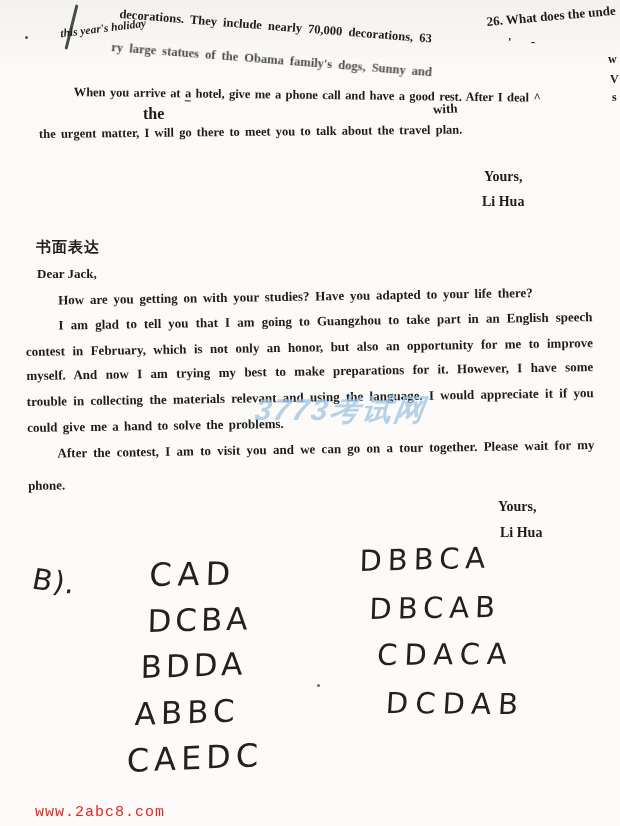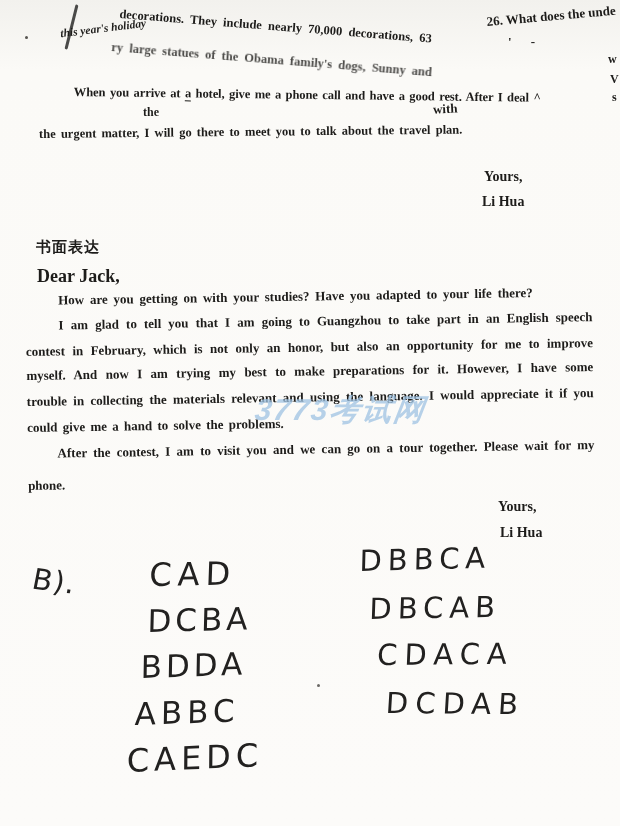--- a/index.html
+++ b/index.html
@@ -21,30 +21,30 @@
   .curl-right{left:120px;top:7px;font-weight:bold;font-size:12.5px;word-spacing:3px;transform:rotate(4.5deg);transform-origin:left top;}
   .curl-line2{left:112px;top:40px;font-weight:bold;font-size:12.5px;word-spacing:3px;transform:rotate(4.5deg);transform-origin:left top;filter:blur(0.5px);opacity:.8;}
   .q26{left:486px;top:14px;font-weight:bold;font-size:13px;transform:rotate(-5deg);transform-origin:left top;}
   .ticks{left:508px;top:34px;font-weight:bold;font-size:13px;letter-spacing:8px;}
   .edge-w{left:608px;top:52px;font-weight:bold;font-size:12px;}
   .edge-v{left:610px;top:72px;font-weight:bold;font-size:12px;}
   .edge-s{left:612px;top:90px;font-weight:bold;font-size:12px;}
   
   .corr1{left:74px;top:85px;font-weight:bold;font-size:12.5px;letter-spacing:-0.1px;word-spacing:1.5px;transform:rotate(0.7deg);transform-origin:left top;}
   .corr1 .u{border-bottom:1.5px solid #1d1c1a;}
-  .corr-the{left:143px;top:105px;font-weight:bold;font-size:12px;}
+  .corr-the{left:143px;top:105px;font-weight:bold;font-size:16px;}
   .corr-with{left:433px;top:101px;font-weight:bold;font-size:13px;transform:rotate(-3deg);}
   .corr2{left:39px;top:127px;font-weight:bold;font-size:12.5px;word-spacing:2px;transform:rotate(-0.6deg);transform-origin:left top;}
   .yours1{left:484px;top:169px;font-weight:bold;font-size:14px;}
   .lihua1{left:482px;top:194px;font-weight:bold;font-size:14px;}
   
   .sec-h{left:36px;top:211px;font-weight:bold;font-size:15px;letter-spacing:1px;}
   .sec-sub{left:36px;top:238px;font-weight:bold;font-size:15px;letter-spacing:1px;}
   
-  .dearjack{left:37px;top:266px;font-weight:bold;font-size:18px;}
+  .dearjack{left:37px;top:266px;font-weight:bold;font-size:13px;}
   .letter{left:25px;top:291px;width:567px;height:215px;transform:rotate(-0.9deg);transform-origin:left top;z-index:2;}
   .letter .ln{position:absolute;font-weight:bold;font-size:13px;width:567px;text-align:justify;}
   .letter .stretch{text-align-last:justify;}
   .letter .ln0{top:2px;left:33px;width:534px;text-align:left;word-spacing:2.5px;}
   .letter .ln1{top:27px;left:33px;width:534px;}
   .letter .ln2{top:53px;}
   .letter .ln3{top:77px;}
   .letter .ln4{top:103px;}
   .letter .ln5{top:129px;text-align:left;word-spacing:2px;}
   .letter .ln6{top:155px;left:30px;width:537px;}
@@ -117,14 +117,15 @@
   <div class="abs hw hw-l1">DCBA</div>
   <div class="abs hw hw-l2">BDDA</div>
   <div class="abs hw hw-l3">ABBC</div>
   <div class="abs hw hw-l4">CAEDC</div>
   <div class="abs hw hw-r0">DBBCA</div>
   <div class="abs hw hw-r1">DBCAB</div>
   <div class="abs hw hw-r2">CDACA</div>
   <div class="abs hw hw-r3">DCDAB</div>
   <div class="abs speck2"></div>
 
+  <div class="abs footer-url">www.2abc8.com</div>
 
 </div>
 
 </body></html>

